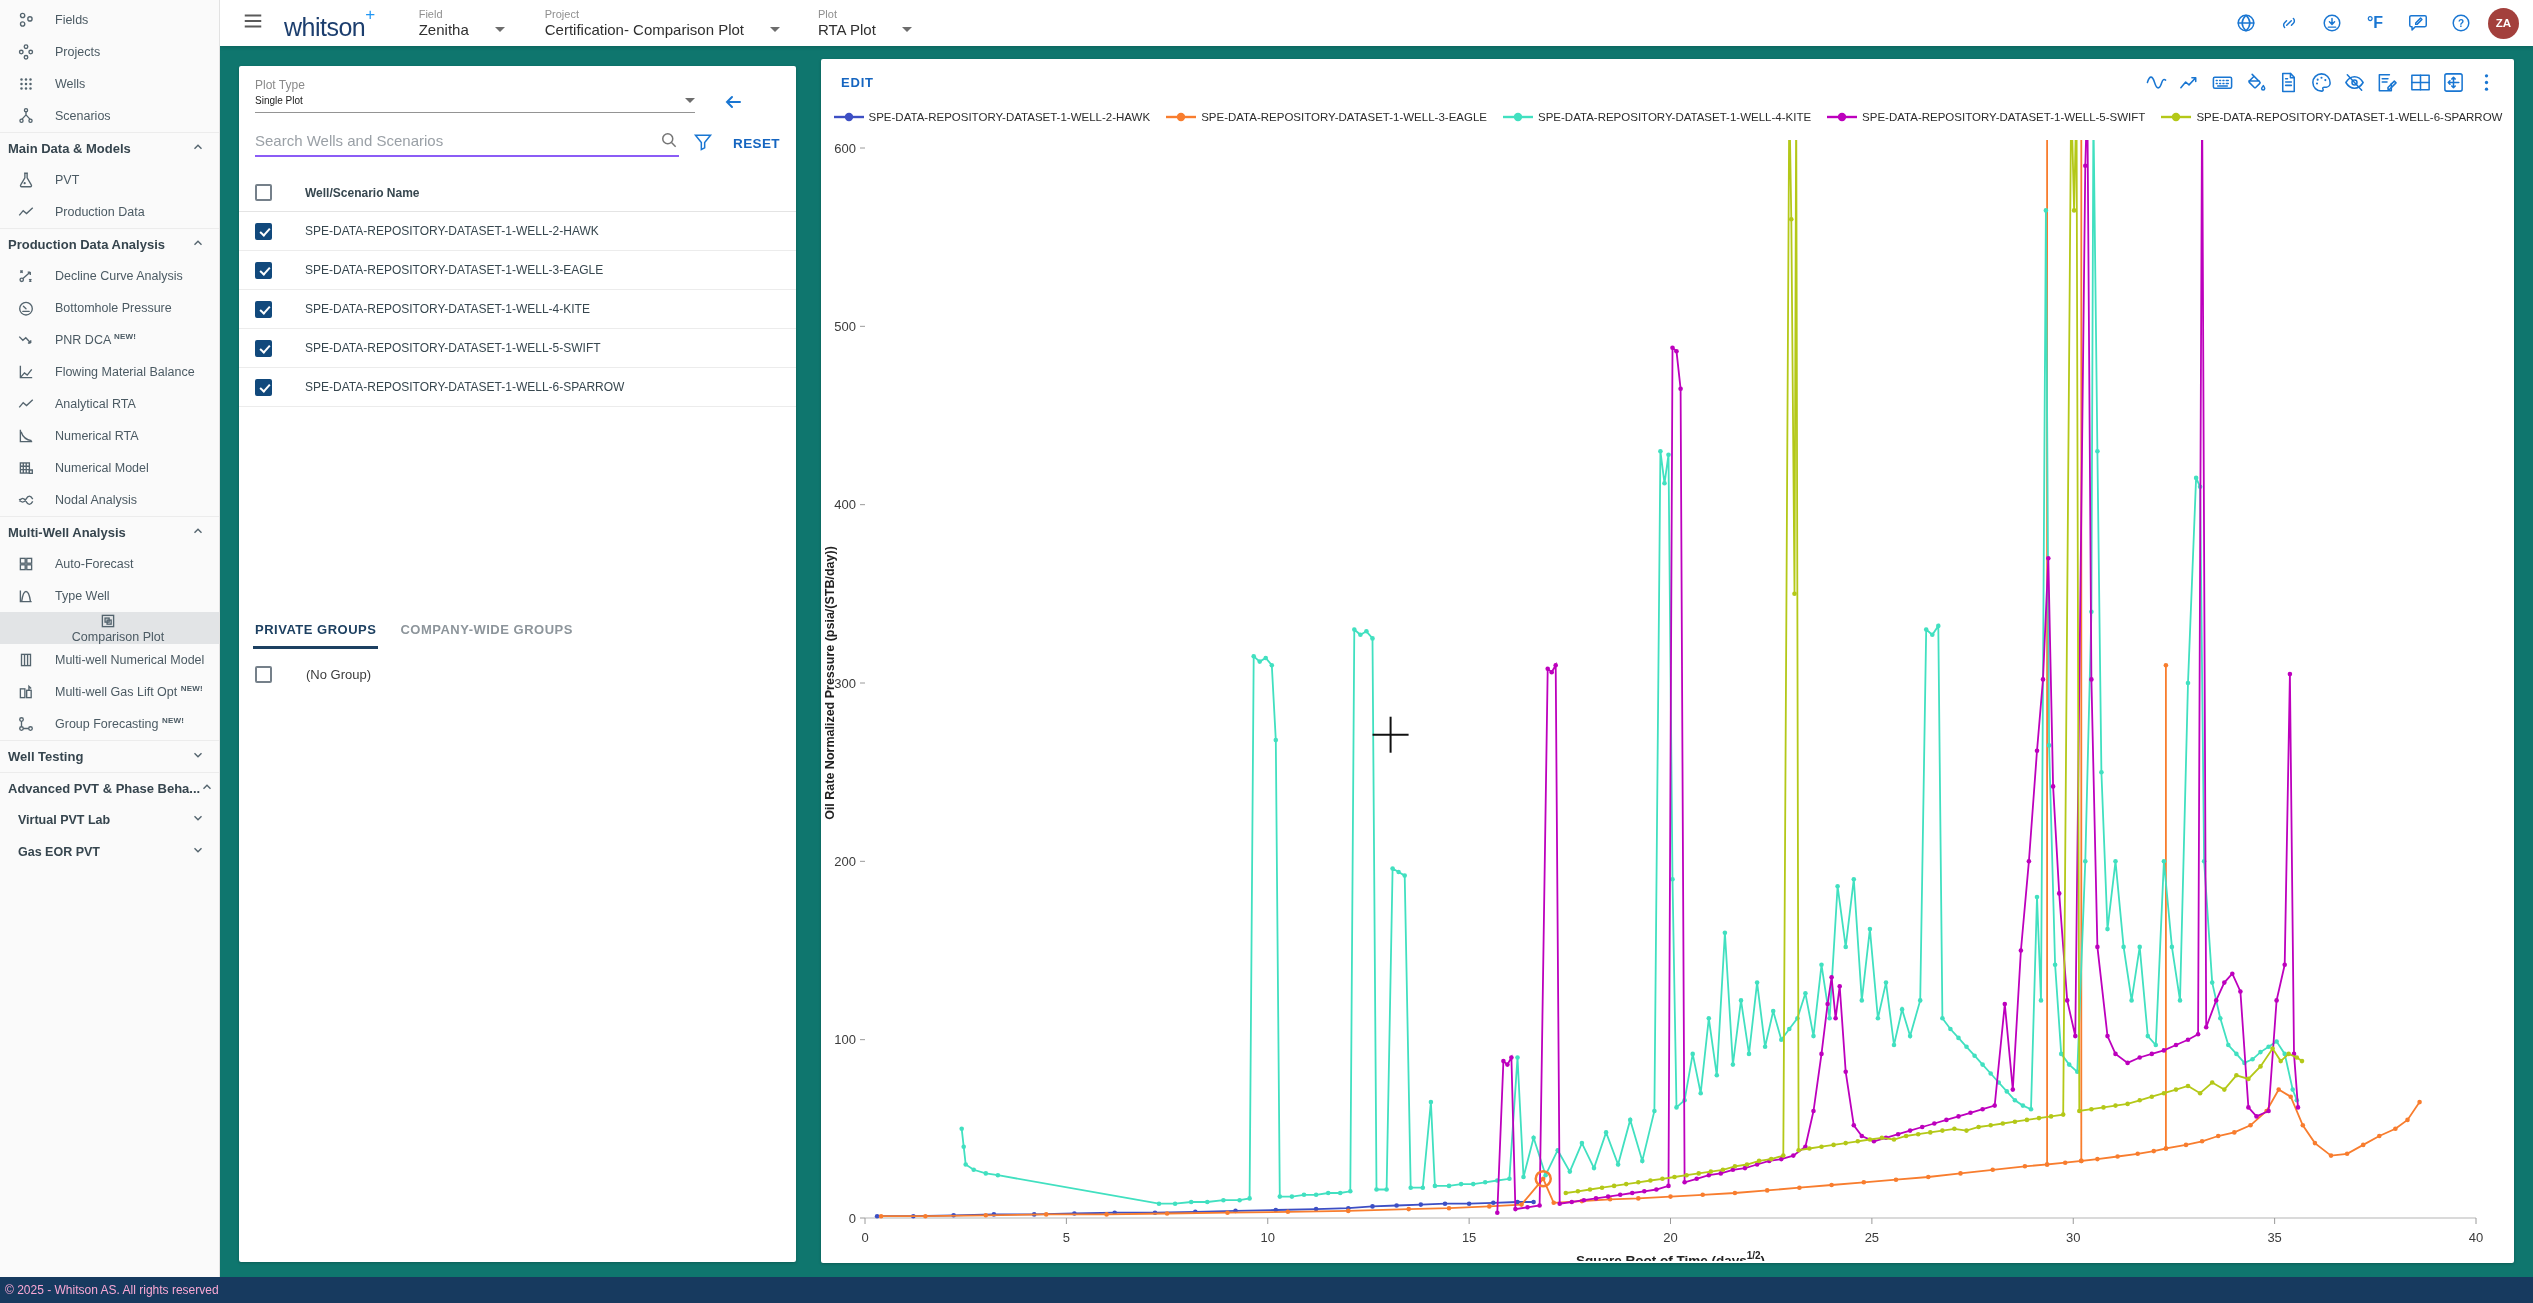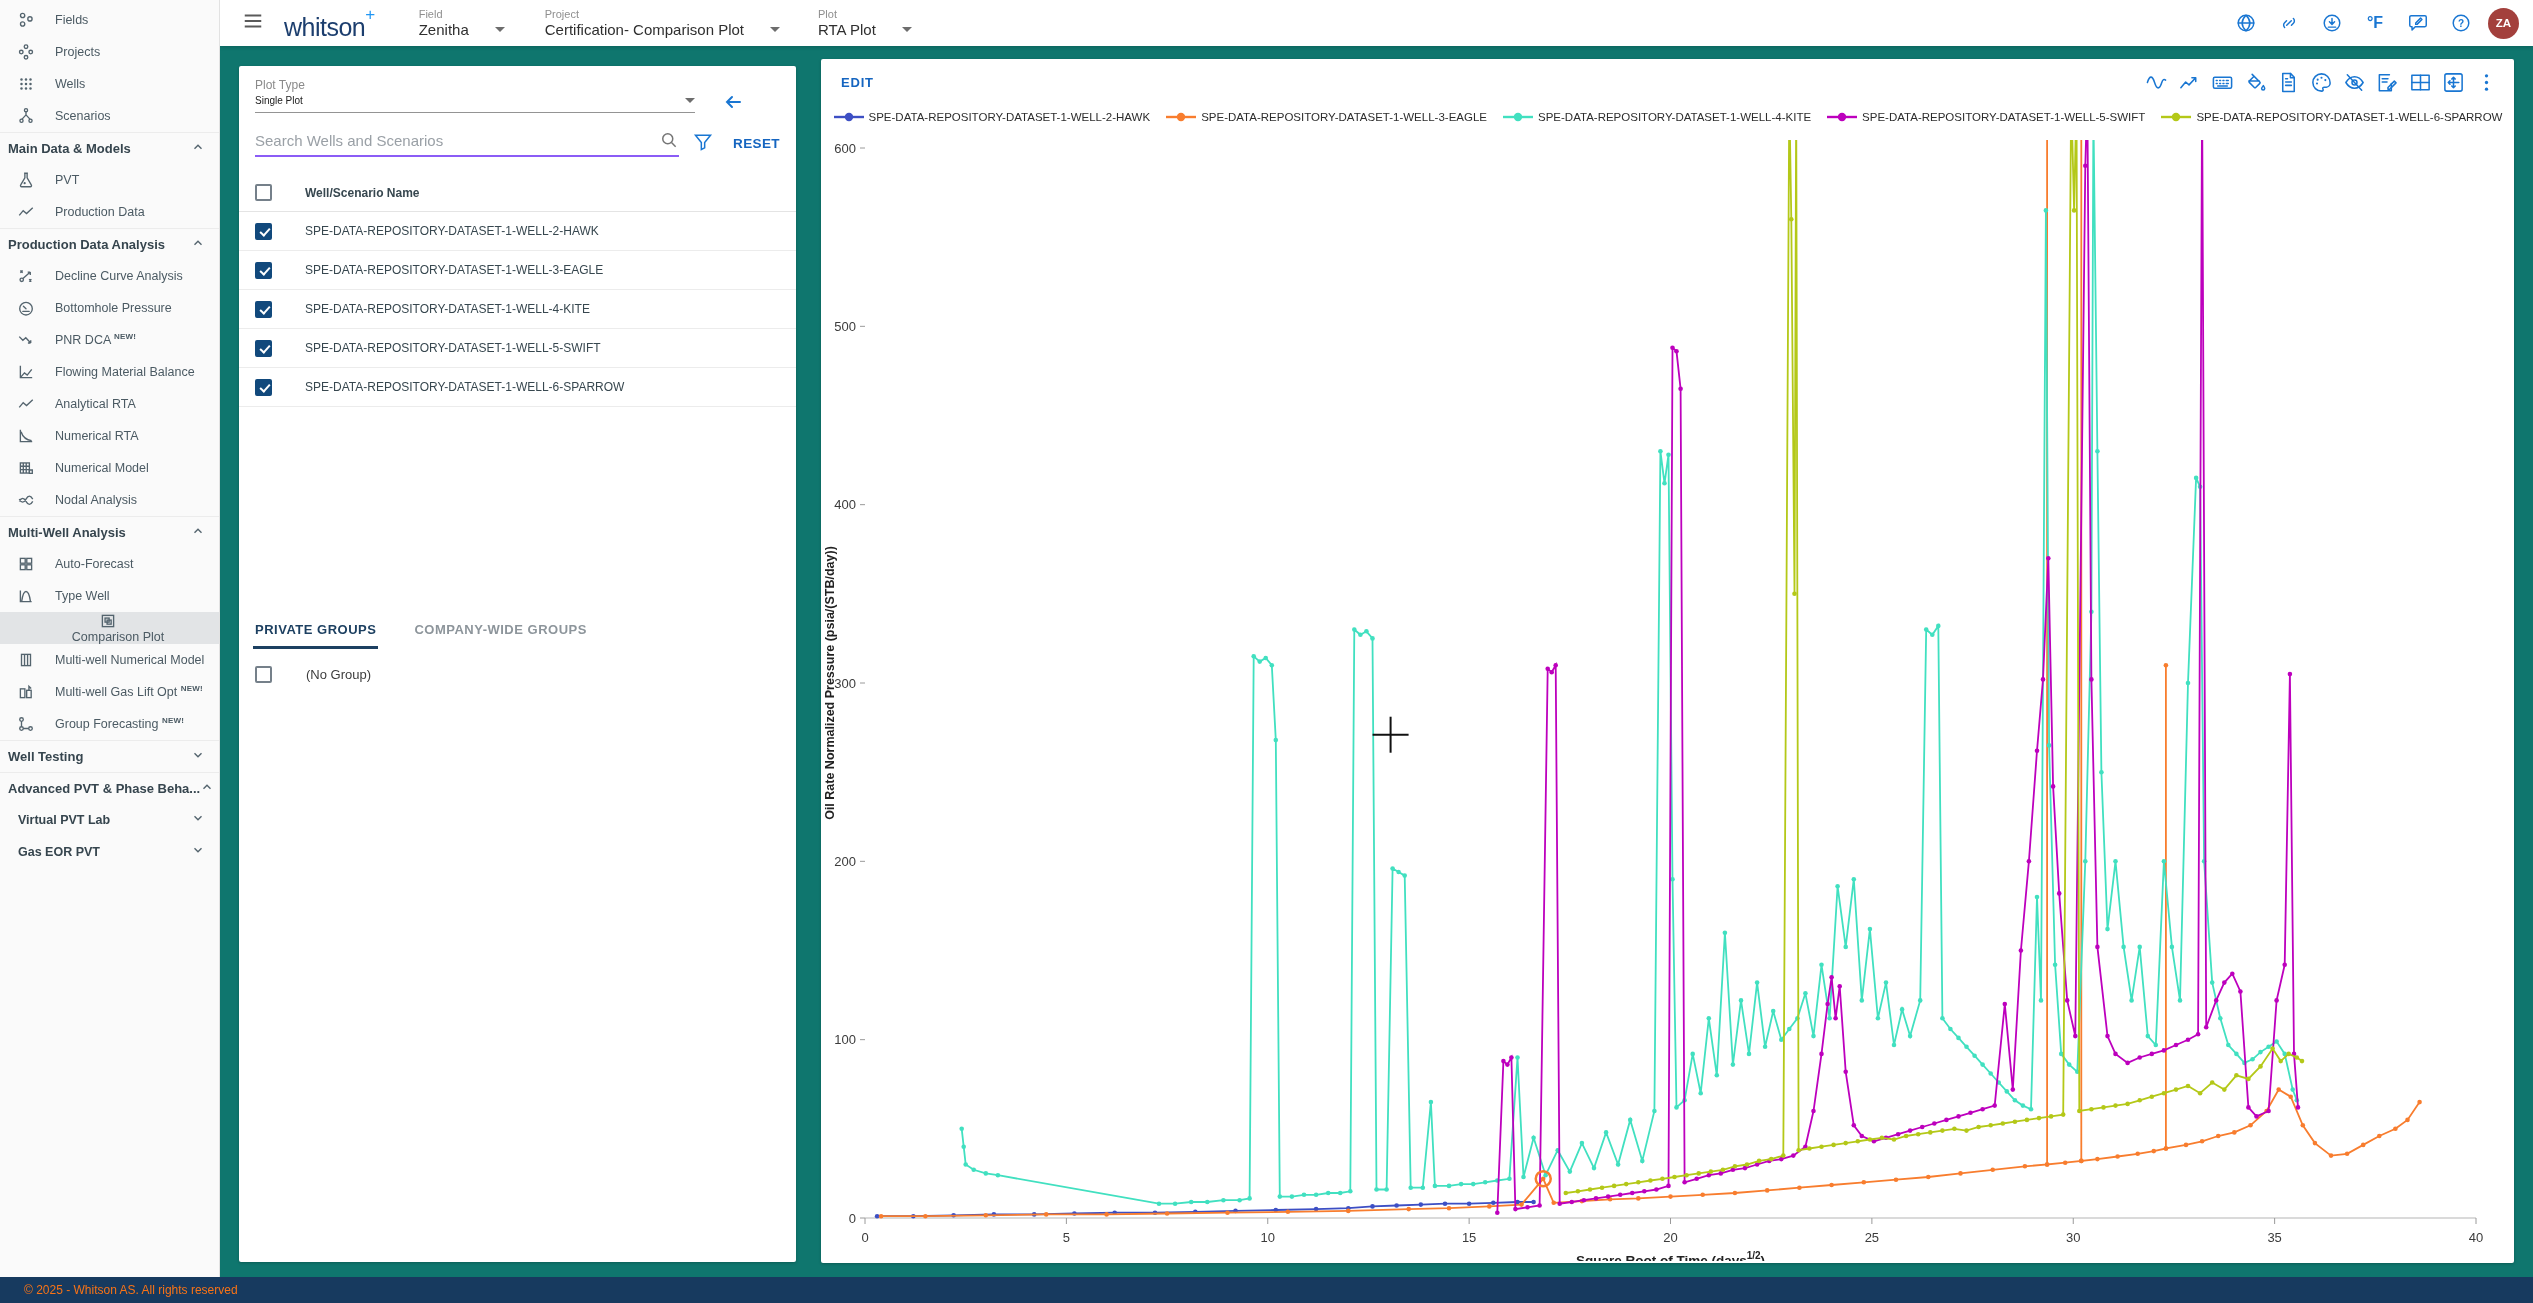--- a/index.html
+++ b/index.html
@@ -57,39 +57,39 @@
     cursor:pointer; background:none; border:none; font-family:"Liberation Sans",sans-serif; }
   .wtable { position:absolute; left:0; top:108px; width:557px; }
   .wt-head { display:flex; align-items:center; height:38px; padding-left:16px; border-bottom:1px solid #e4e4e4; }
   .wt-head .wt-title { font-size:12px; font-weight:bold; color:#37474f; margin-left:33px; }
   .wrow { display:flex; align-items:center; height:39px; padding-left:16px; border-bottom:1px solid #ececec; cursor:pointer; }
   .wrow .wname { font-size:12px; color:#37474f; margin-left:33px; white-space:nowrap; }
   .cb { width:17px; height:17px; border:2px solid #75808a; border-radius:2px; background:#fff; position:relative; flex:0 0 17px; cursor:pointer; }
   .cb.checked { background:#11497c; border-color:#11497c; }
   .cb.checked::after { content:''; position:absolute; left:4.5px; top:1px; width:4px; height:8px;
     border:solid #fff; border-width:0 2px 2px 0; transform:rotate(42deg); }
-  .groups-tabs { position:absolute; left:14px; top:548px; display:flex; gap:34px; }
+  .groups-tabs { position:absolute; left:14px; top:548px; display:flex; gap:20px; }
   .gtab { font-size:13px; font-weight:bold; letter-spacing:.5px; color:#8d959b; padding:8px 2px 9px; cursor:pointer; }
   .gtab.active { color:#1d4061; border-bottom:3px solid #1d4061; }
   .nogroup-row { position:absolute; left:16px; top:600px; display:flex; align-items:center; }
   .nogroup-row .nglabel { font-size:13px; color:#3c3c3c; margin-left:34px; }
   .edit-btn { position:absolute; left:20px; top:16px; font-size:13px; font-weight:bold; color:#1565c0;
     letter-spacing:.8px; cursor:pointer; background:none; border:none; font-family:"Liberation Sans",sans-serif; }
   .ctoolbar { position:absolute; top:12px; right:16px; display:flex; gap:10px; align-items:center; }
   .tbicon { width:23px; height:23px; cursor:pointer; display:flex; align-items:center; justify-content:center; }
   .tbicon svg { width:23px; height:23px; }
   .legend { position:absolute; left:0; top:52px; width:1693px; display:flex; justify-content:center;
     align-items:center; gap:15px; }
   .litem { display:flex; align-items:center; gap:4px; cursor:pointer; }
   .litem svg { width:32px; height:10px; }
   .litem .ltext { font-size:11.5px; color:#2d2d2d; white-space:nowrap; }
   #plot-svg { position:absolute; left:0; top:80px; cursor:crosshair; }
   .footer { position:absolute; left:0; top:1277px; width:2533px; height:26px; background:#173a5f;
     display:flex; align-items:center; }
-  .footer span { color:#f97316; font-size:12px; margin-left:24px; }
+  .footer span { color:#f9a8d4; font-size:12px; margin-left:5px; }
 </style>
 </head>
 <body>
 
 <div class="sidebar">
     <div class="nav-item">
       <span class="nav-icon">
         <svg viewBox="0 0 16 16" fill="none" stroke="#54646e" stroke-width="1.2">
           <circle cx="5" cy="4" r="1.9"></circle>
           <circle cx="11.5" cy="7" r="1.9"></circle>

